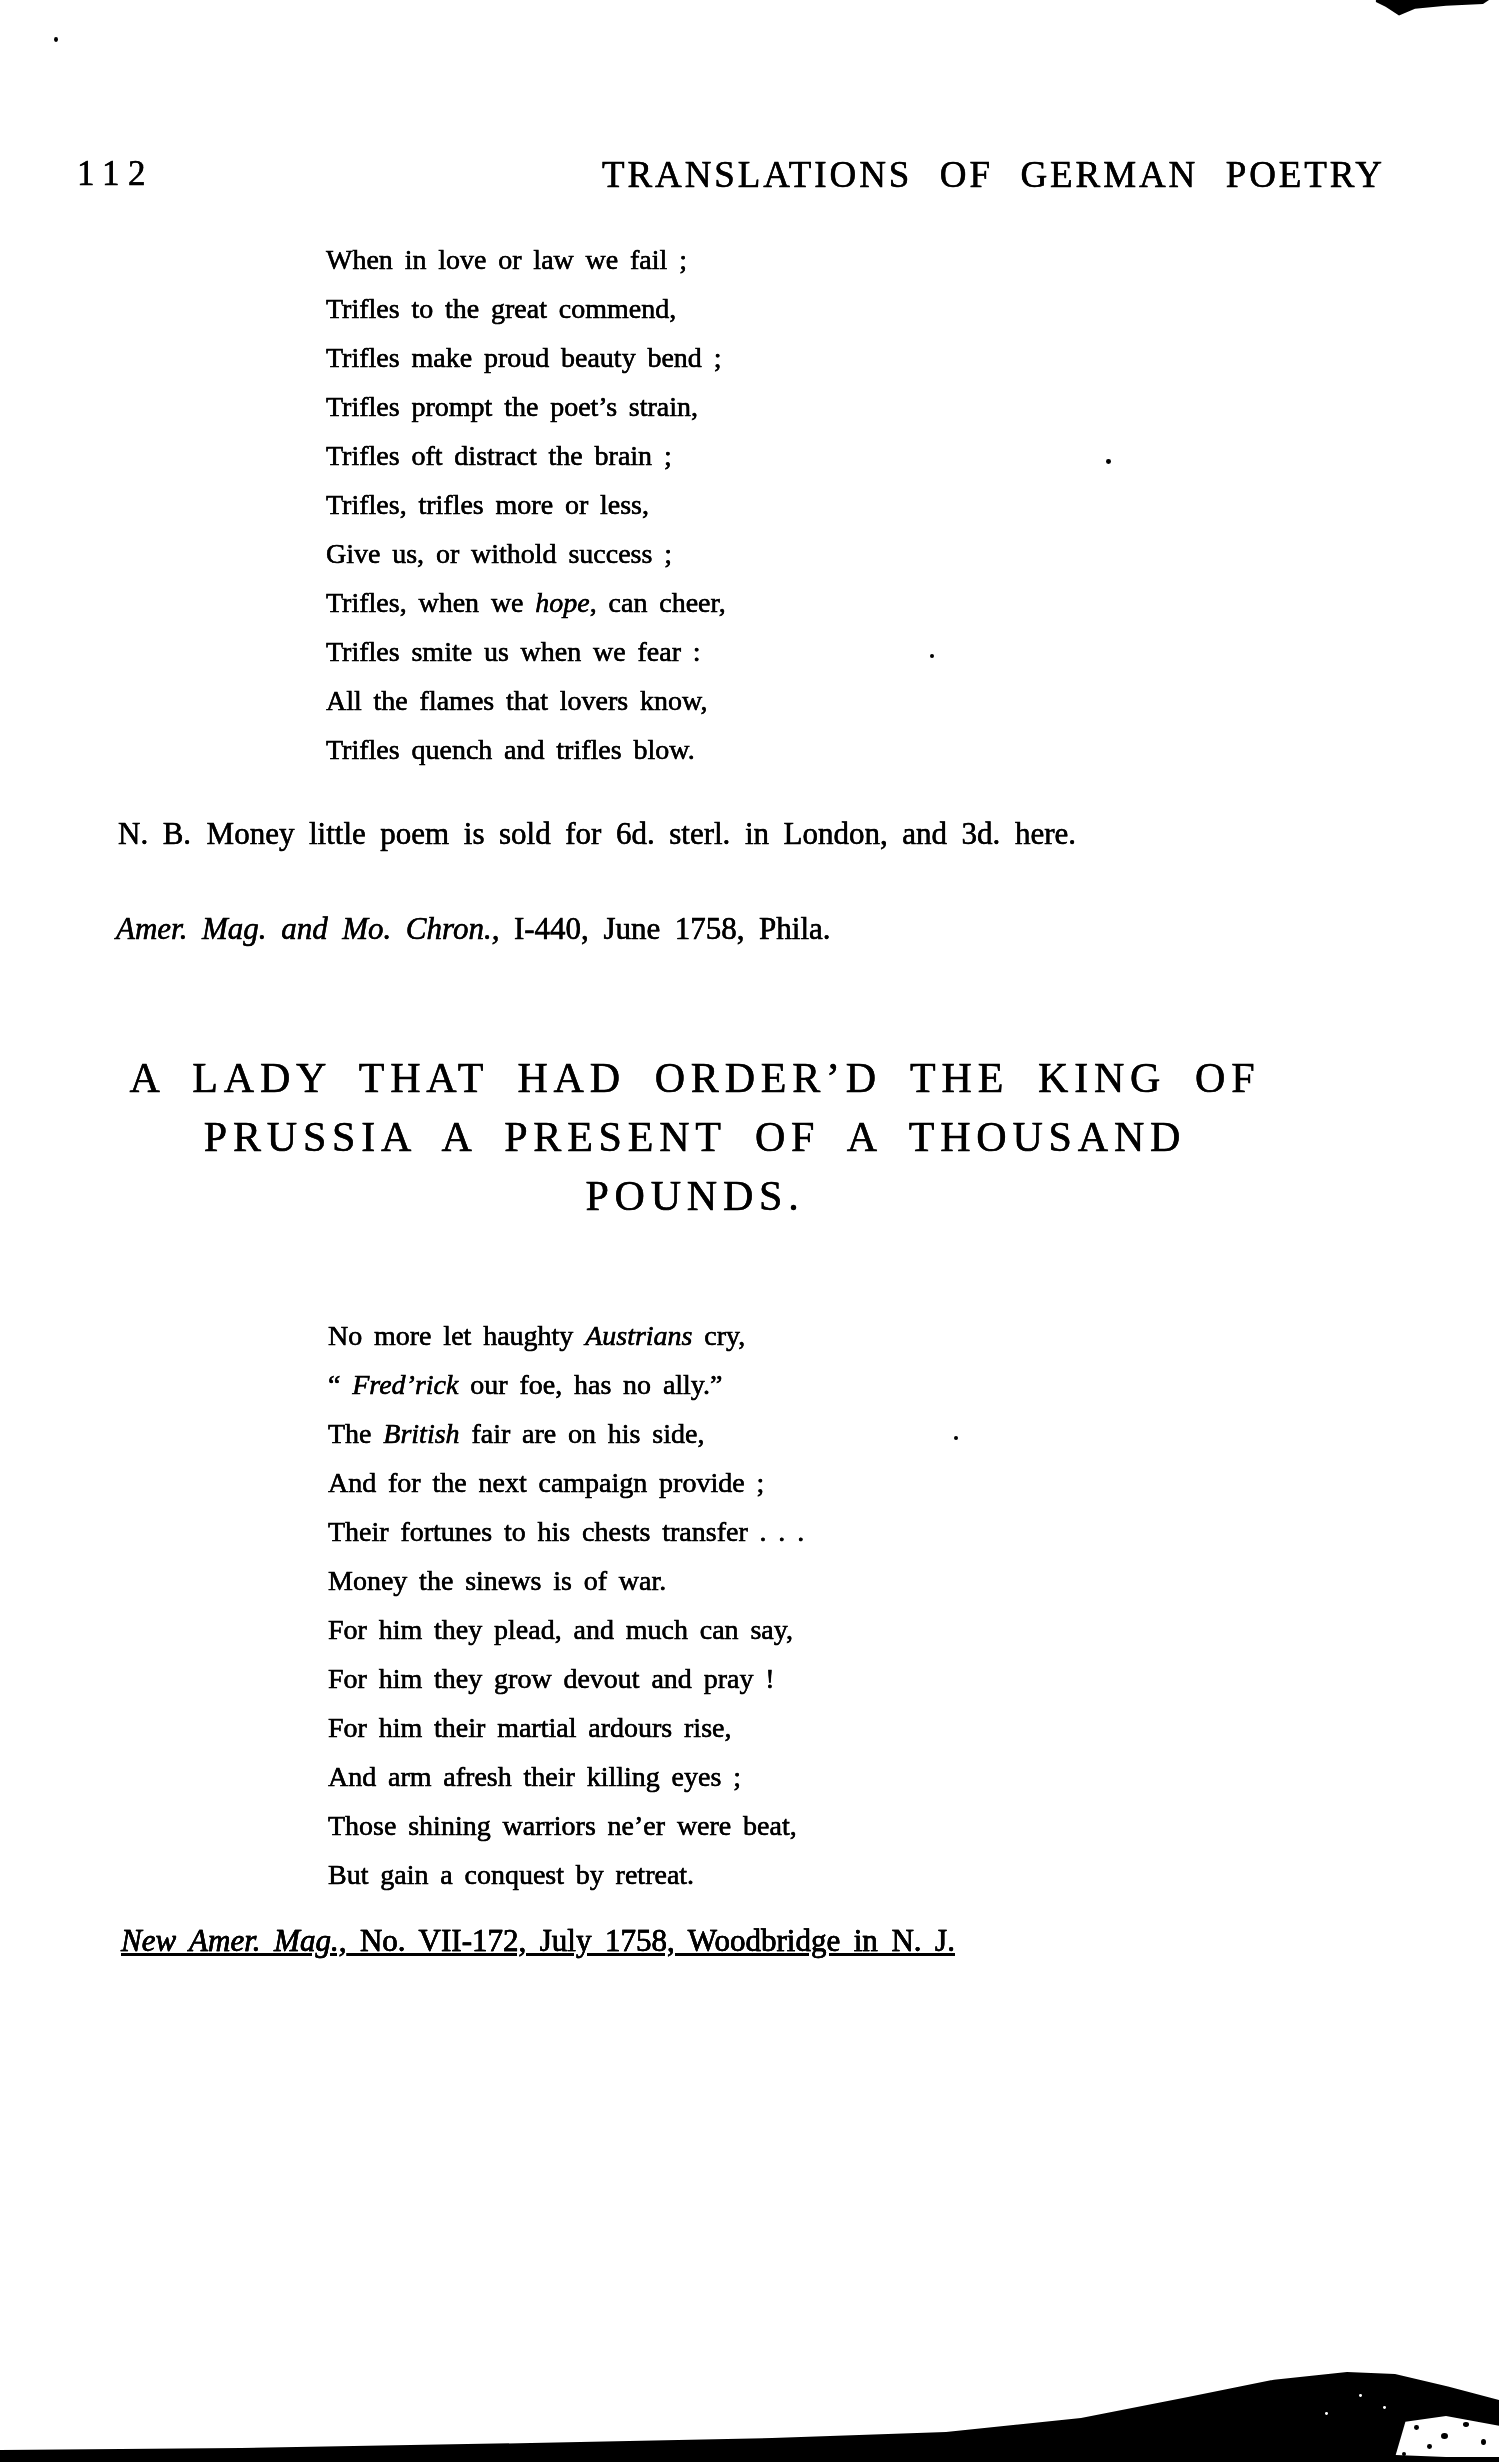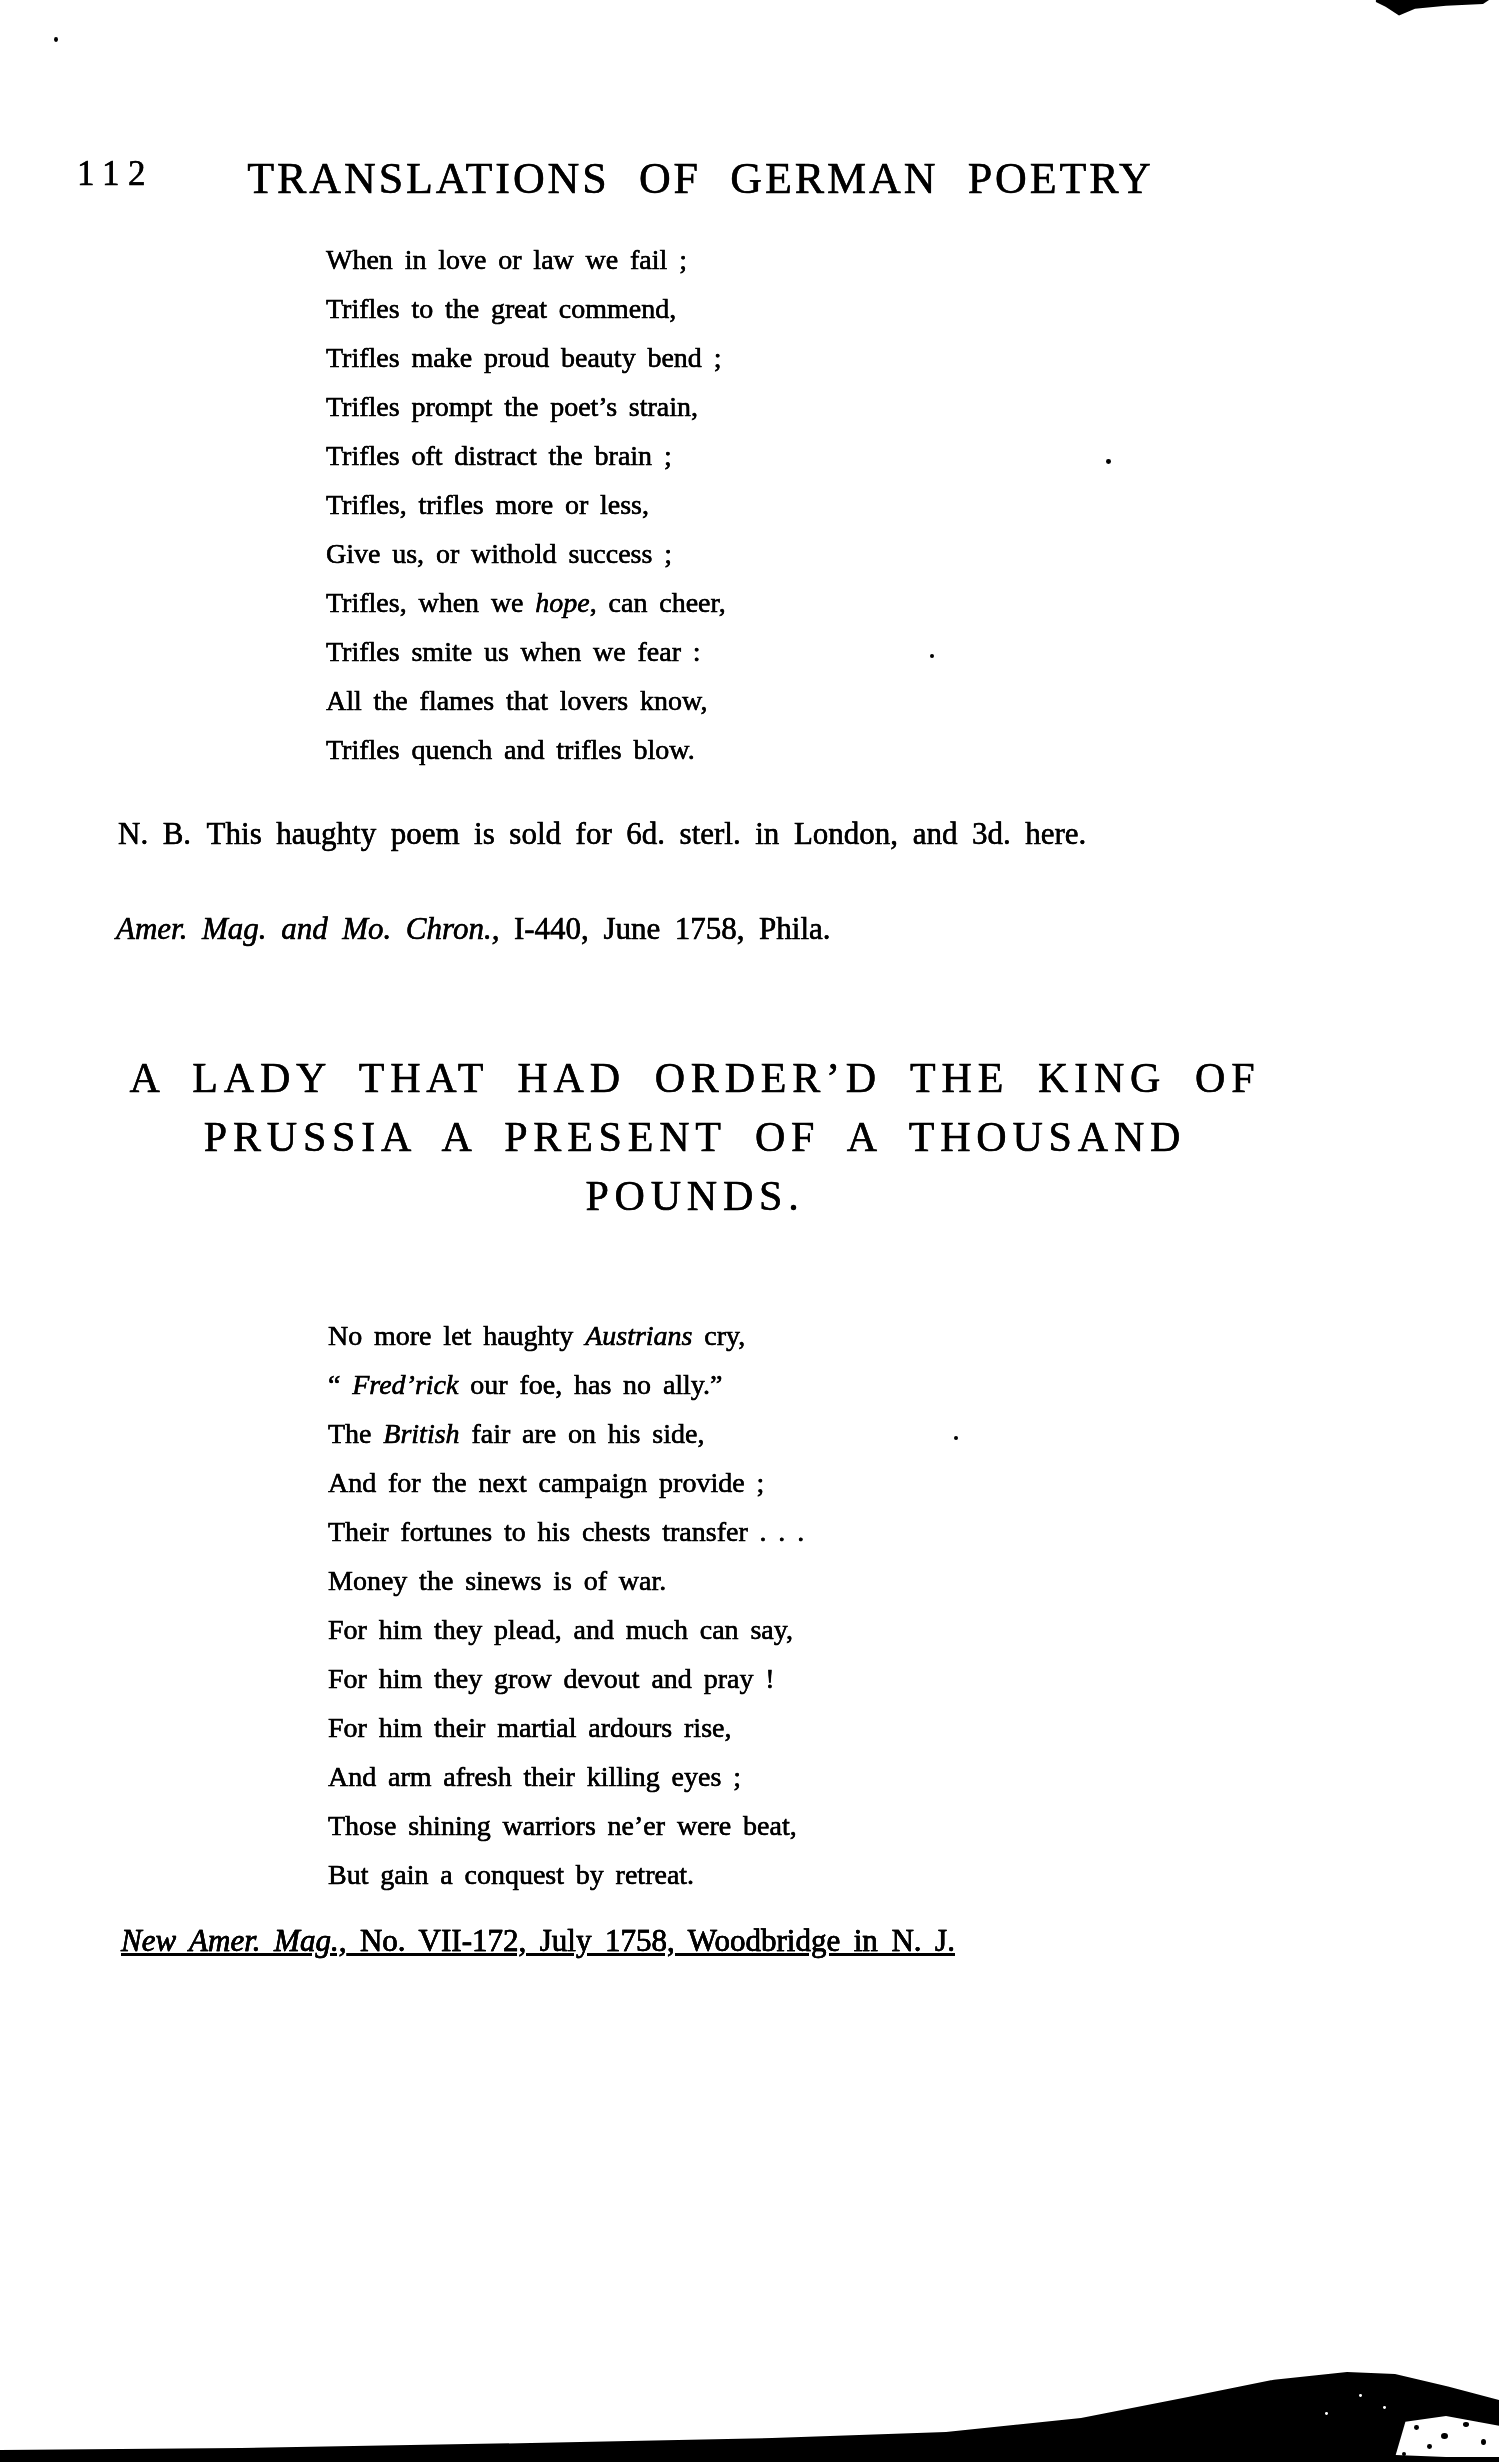--- a/index.html
+++ b/index.html
@@ -4,22 +4,22 @@
 <style>
   html,body{margin:0;padding:0;background:#ffffff;}
   body{
     width:1499px;height:2462px;position:relative;overflow:hidden;
     font-family:"Liberation Serif", serif;color:#000;
   }
   .abs{position:absolute;}
   .scan{-webkit-text-stroke:0.5px #000; text-shadow:0 0 0.5px rgba(0,0,0,.85);}
   
   #page-number{left:77px;top:154px;font-size:35px;letter-spacing:8.7px;}
-  #running-header{left:8px;top:153px;width:1385px;text-align:center;
-    font-size:44px;letter-spacing:2.9px;word-spacing:15.4px;}
+  #running-header{left:0;top:153px;width:1385px;text-align:right;
+    font-size:37px;letter-spacing:2.9px;word-spacing:15.4px;}
   
   .poem{white-space:pre;}
   #poem-trifles{left:326px;top:235px;}
   #poem-prussia{left:328px;top:1311px;}
   .pline{font-size:28px;line-height:49px;word-spacing:4.8px;}
   .it{font-style:italic;}
   
   #note-line{left:118px;top:816px;font-size:31px;word-spacing:6.8px;white-space:pre;}
   #citation-1{left:116px;top:911px;font-size:31px;word-spacing:6.8px;white-space:pre;}
   #citation-2{left:121px;top:1923px;font-size:31px;word-spacing:5.8px;white-space:pre;text-decoration:underline;}
@@ -38,21 +38,21 @@
   .wspeck{position:absolute;background:#fff;border-radius:50%;}
 </style>
 </head>
 <body>
 
 <div class="abs scan" id="page-number">112</div>
 <div class="abs scan" id="running-header">TRANSLATIONS OF GERMAN POETRY</div>
 
 <div class="abs scan poem" id="poem-trifles"><div class="pline"><span>When in love or law we fail ;</span></div><div class="pline"><span>Trifles to the great commend,</span></div><div class="pline"><span>Trifles make proud beauty bend ;</span></div><div class="pline"><span>Trifles prompt the poet’s strain,</span></div><div class="pline"><span>Trifles oft distract the brain ;</span></div><div class="pline"><span>Trifles, trifles more or less,</span></div><div class="pline"><span>Give us, or withold success ;</span></div><div class="pline"><span>Trifles, when we </span><span class="it">hope</span><span>, can cheer,</span></div><div class="pline"><span>Trifles smite us when we fear :</span></div><div class="pline"><span>All the flames that lovers know,</span></div><div class="pline"><span>Trifles quench and trifles blow.</span></div></div>
 
-<div class="abs scan" id="note-line"><span>N. B. This haughty poem is sold for 6d. sterl. in London, and 3d. here.</span></div>
+<div class="abs scan" id="note-line"><span>N. B. Money little poem is sold for 6d. sterl. in London, and 3d. here.</span></div>
 <div class="abs scan" id="citation-1"><span class="it">Amer. Mag. and Mo. Chron.,</span><span> I-440, June 1758, Phila.</span></div>
 
 <div class="abs scan" id="section-heading">
     <div class="hline">A LADY THAT HAD ORDER’D THE KING OF</div>
     <div class="hline">PRUSSIA A PRESENT OF A THOUSAND</div>
     <div class="hline">POUNDS.</div>
   </div>
 
 <div class="abs scan poem" id="poem-prussia"><div class="pline"><span>No more let haughty </span><span class="it">Austrians</span><span> cry,</span></div><div class="pline"><span>“ </span><span class="it">Fred’rick</span><span> our foe, has no ally.”</span></div><div class="pline"><span>The </span><span class="it">British</span><span> fair are on his side,</span></div><div class="pline"><span>And for the next campaign provide ;</span></div><div class="pline"><span>Their fortunes to his chests transfer . . .</span></div><div class="pline"><span>Money the sinews is of war.</span></div><div class="pline"><span>For him they plead, and much can say,</span></div><div class="pline"><span>For him they grow devout and pray !</span></div><div class="pline"><span>For him their martial ardours rise,</span></div><div class="pline"><span>And arm afresh their killing eyes ;</span></div><div class="pline"><span>Those shining warriors ne’er were beat,</span></div><div class="pline"><span>But gain a conquest by retreat.</span></div></div>
 

